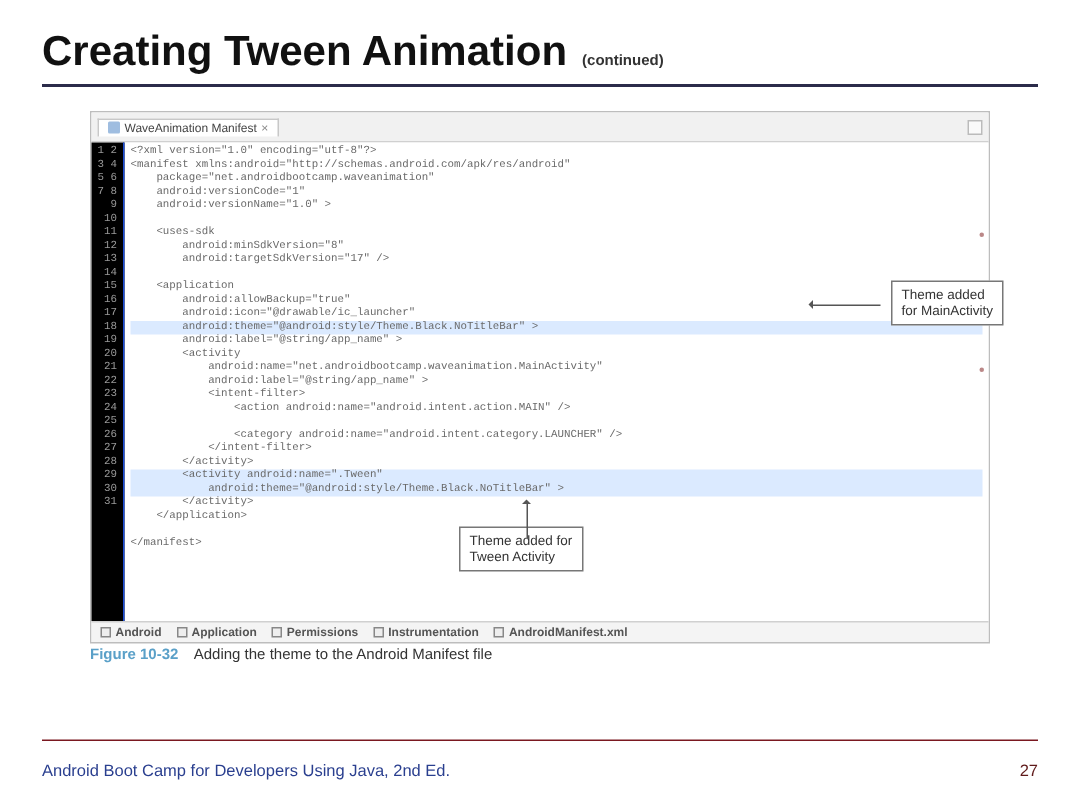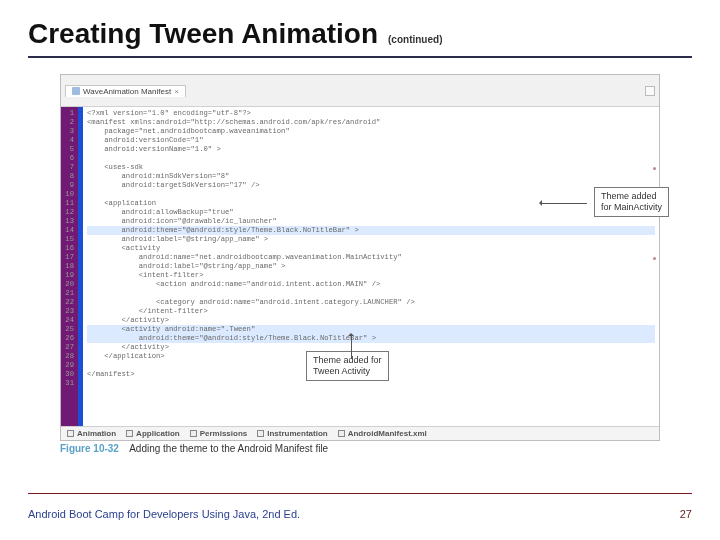--- a/index.html
+++ b/index.html
@@ -43,21 +43,21 @@
     font-family: "Courier New", monospace;
     font-size: 7.2px;
     color: #555;
     position: relative;
   }
   .tab-bar {
     display: flex;
     align-items: center;
     background: #f1f1f1;
     border-bottom: 1px solid #d0d0d0;
-    height: 32px;
+    height: 20px;
     padding: 0 4px;
     gap: 4px;
   }
   .tab {
     background: #fff;
     border: 1px solid #c8c8c8;
     border-bottom: none;
     padding: 1px 6px;
     font-family: Arial, sans-serif;
     font-size: 8px;
@@ -76,22 +76,22 @@
   }
   .code-area {
     display: flex;
     background: #fff;
   }
   .gutter {
     width: 22px;
     text-align: right;
     padding: 2px 4px 2px 2px;
     color: #999;
-    background: #701a75;
-    border-right: 5px solid #1d4ed8;
+    background: #000000;
+    border-right: 1px solid #1d4ed8;
     line-height: 9px;
   }
   .code {
     flex: 1;
     padding: 2px 4px;
     line-height: 9px;
     white-space: pre;
     color: #6a6a6a;
     position: relative;
   }
@@ -261,21 +261,21 @@
 &lt;/manifest&gt;
 
 
         <span class="dotmark" style="top:60px"></span>
         <span class="dotmark" style="top:150px"></span>
       </div>
     </div>
     <div class="bottom-tabs">
       <span>
           <i class="bicon"></i>
-          <b>Animation</b>
+          <b>Android</b>
         </span>
       <span>
           <i class="bicon"></i>
           <b>Application</b>
         </span>
       <span>
           <i class="bicon"></i>
           <b>Permissions</b>
         </span>
       <span>

